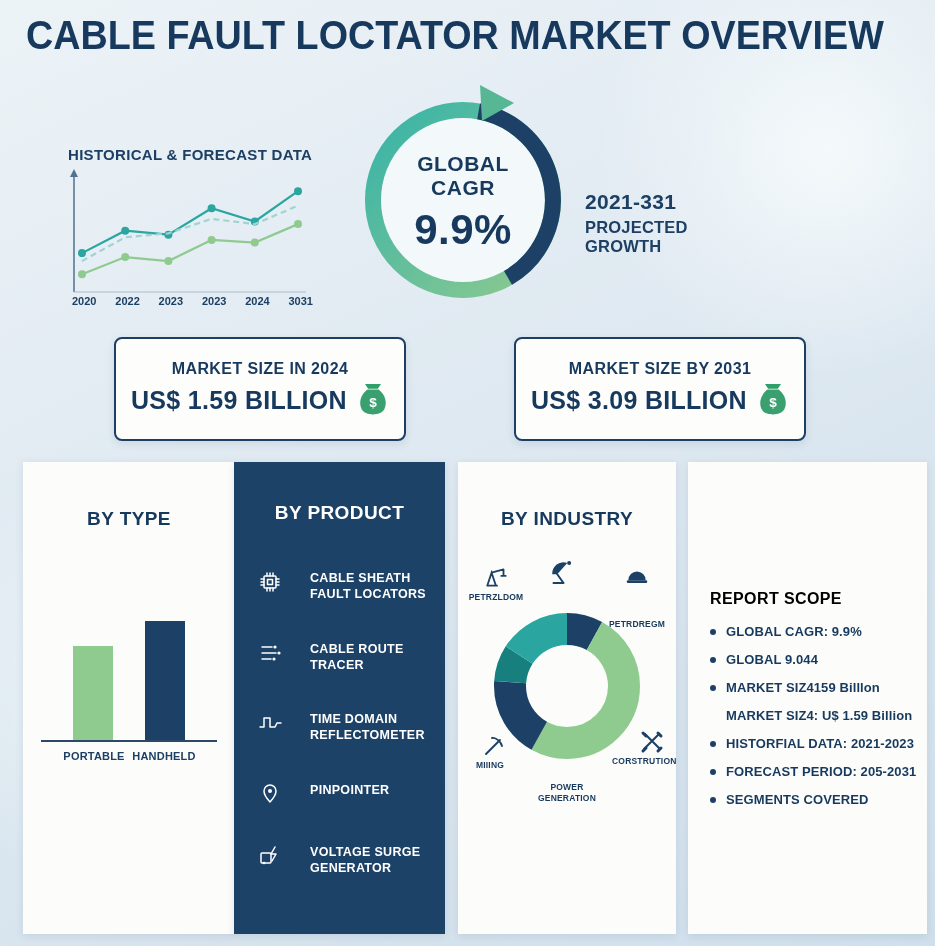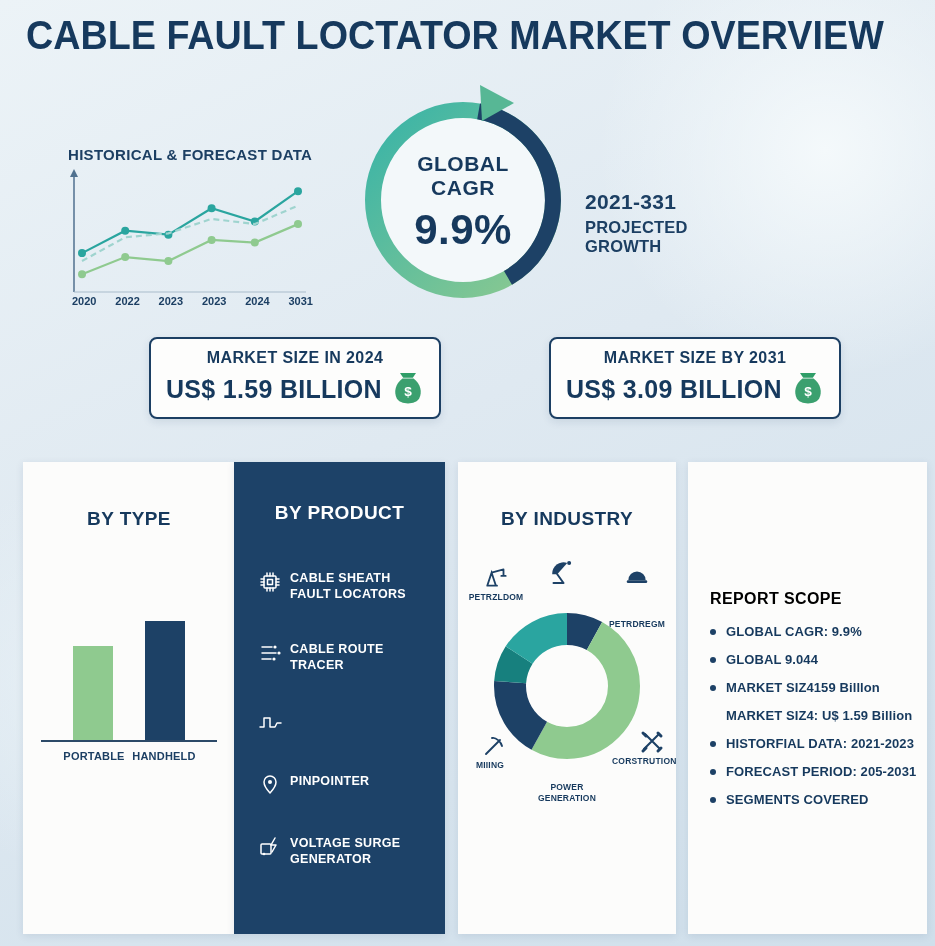--- a/index.html
+++ b/index.html
@@ -32,45 +32,44 @@
   .gauge-wrap { position:absolute; left:358px; top:82px; width:210px; height:235px; }
   .gauge-text { position:absolute; left:0; top:70px; width:210px; text-align:center; color:#16395d; }
   .gauge-line { font-size:21px; font-weight:800; line-height:1.15; letter-spacing:.5px; }
   .gauge-value { font-size:42px; font-weight:800; margin-top:6px; letter-spacing:.5px; }
   .proj-wrap { position:absolute; left:585px; top:190px; width:180px; color:#1c3f63; }
   .proj-period { font-size:21px; font-weight:800; letter-spacing:.3px; }
   .proj-growth { font-size:16.5px; font-weight:700; margin-top:4px; letter-spacing:.2px; }
 
   
   .size-box {
-    position:absolute; top:337px; width:292px; height:82px;
+    position:absolute; top:337px; width:292px; height:104px;
     background:#fdfdfc; border:2px solid #1c3f63; border-radius:8px;
     display:flex; flex-direction:column; align-items:center; justify-content:center;
     box-shadow:0 3px 8px rgba(20,50,90,.10);
-    margin-left:35px;
   }
   .size-box-title { font-size:16px; font-weight:700; color:#16395d; letter-spacing:.4px; }
   .size-box-row { display:flex; align-items:center; gap:10px; margin-top:4px; }
   .size-box-value { font-size:25px; font-weight:800; color:#16395d; letter-spacing:.3px; }
 
   
   .panel { position:absolute; top:462px; height:472px; background:#fcfcfb; box-shadow:0 2px 8px rgba(20,50,90,.10); }
   .panel-title { text-align:center; font-size:19px; font-weight:800; color:#16395d; letter-spacing:.4px; padding-top:46px; }
 
   .panel-type { left:23px; width:212px; }
   .type-chart { position:absolute; left:18px; right:18px; top:108px; }
   .type-bars { display:flex; align-items:flex-end; justify-content:space-evenly; height:172px; border-bottom:2px solid #2c4a68; }
   .type-bar { width:40px; }
   .type-bar-labels { display:flex; justify-content:center; margin-top:8px; }
   .type-bar-label { width:70px; text-align:center; font-size:11px; font-weight:700; color:#1c3f63; letter-spacing:.2px; }
 
   .panel-product { left:234px; width:211px; background:#1d4268; color:#fff; }
   .panel-product .panel-title { color:#fff; padding-top:40px; }
   .prod-list { margin:46px 0 0 24px; list-style:none; }
-  .prod-item { display:flex; gap:8px; margin-bottom:38px; align-items:flex-start; }
+  .prod-item { display:flex; gap:28px; margin-bottom:38px; align-items:flex-start; }
   .prod-icon { width:24px; height:24px; flex:0 0 24px; stroke:#fff; fill:none; stroke-width:1.5; stroke-linecap:round; stroke-linejoin:round; }
   .prod-label { width:132px; font-size:12.5px; font-weight:700; line-height:1.3; letter-spacing:.3px; }
 
   .panel-industry { left:458px; width:218px; }
   .donut-svg { position:absolute; left:19px; top:134px; }
   .ind-icon { position:absolute; }
   .ind-label { position:absolute; font-size:8.5px; font-weight:700; color:#16395d; text-align:center; letter-spacing:.2px; line-height:1.25; }
 
   .panel-scope { left:688px; width:239px; }
   .scope-title { position:absolute; left:22px; top:128px; font-size:16px; font-weight:800; color:#000000; letter-spacing:.4px; }
@@ -195,20 +194,21 @@
           <circle cx="17" cy="6" r="1.6" fill="#fff" stroke="none"></circle>
             <circle cx="21" cy="12" r="1.6" fill="#fff" stroke="none"></circle>
             <circle cx="16" cy="18" r="1.6" fill="#fff" stroke="none"></circle>
         </svg>
         <span class="prod-label">CABLE ROUTE TRACER</span>
       </li>
       <li class="prod-item">
         <svg class="prod-icon" viewBox="0 0 24 24">
           <path d="M2 16h4V7h6v9h5l2-4h4"></path>
         </svg>
+        <span class="prod-label">TIME DOMAIN REFLECTOMETER</span>
       </li>
       <li class="prod-item">
         <svg class="prod-icon" viewBox="0 0 24 24">
           <path d="M12 3a6 6 0 0 1 6 6c0 4.5-6 11-6 11S6 13.5 6 9a6 6 0 0 1 6-6z"></path>
           <circle cx="12" cy="9" r="2" fill="#fff" stroke="none"></circle>
         </svg>
         <span class="prod-label">PINPOINTER</span>
       </li>
       <li class="prod-item">
         <svg class="prod-icon" viewBox="0 0 24 24">

